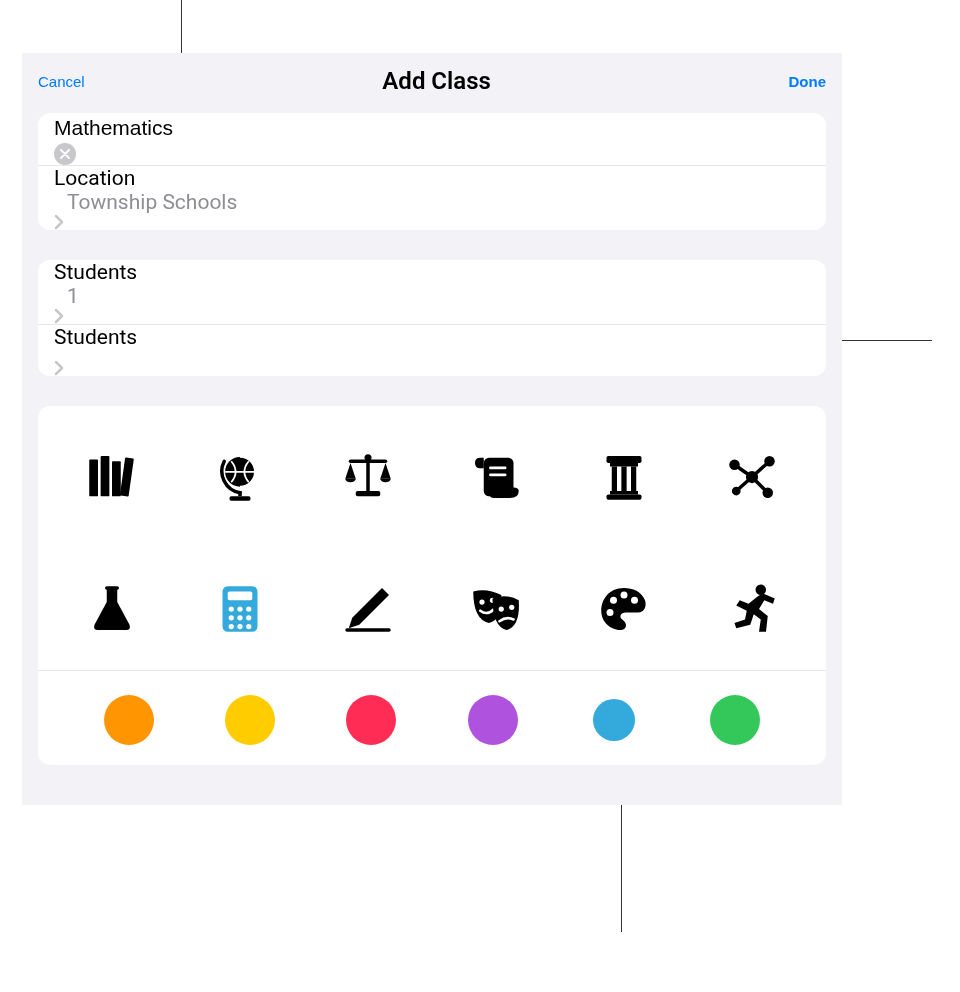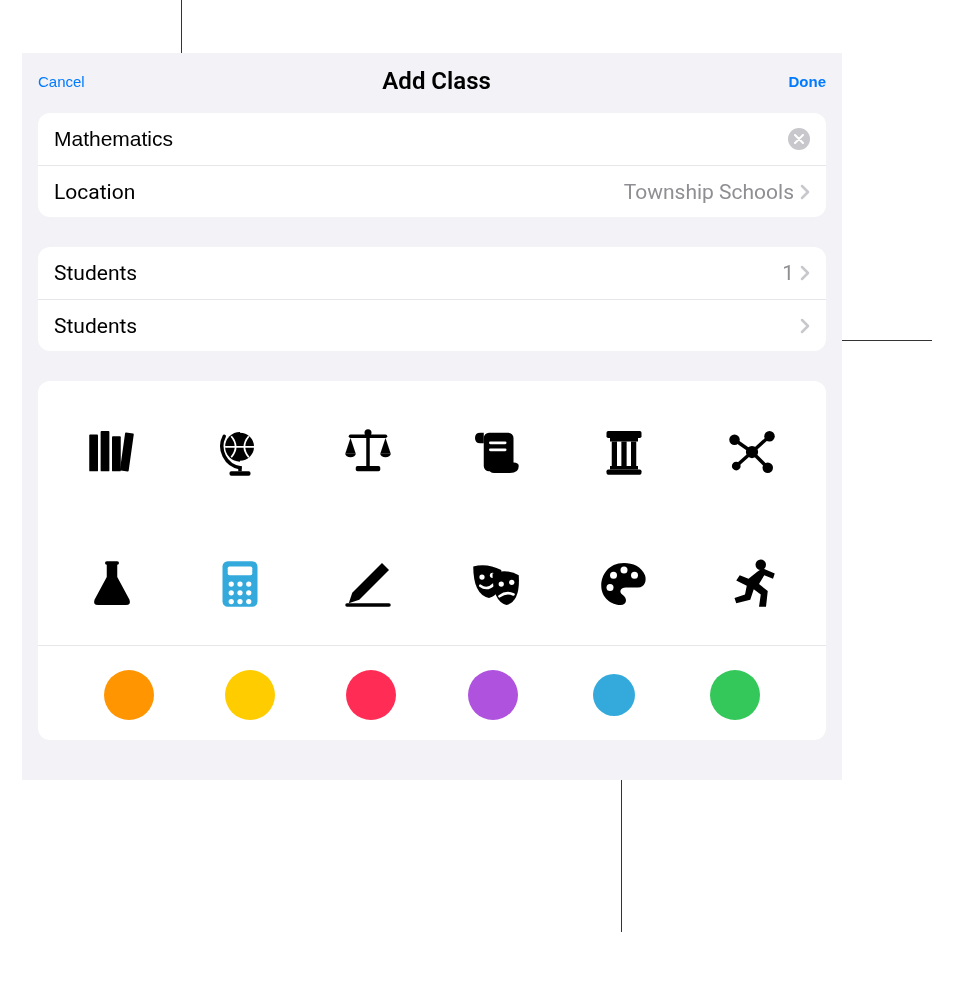--- a/index.html
+++ b/index.html
@@ -70,40 +70,42 @@
       color: #000;
     }
     .section {
       background: #fff;
       border-radius: 12px;
       margin: 4px 16px 30px 16px;
       overflow: hidden;
     }
     .row {
       display: flex;
-      align-items: center;
+      align-items: flex-start;
       min-height: 52px;
       padding: 0 16px;
       font-size: 21px;
       color: #000;
       position: relative;
+      flex-direction: column;
     }
     .row + .row {
       border-top: 1px solid #e5e5ea;
     }
     .row .label {
       flex: 0 0 auto;
     }
     .row .spacer {
       flex: 1;
     }
     .row .value {
       color: #8e8e93;
       font-size: 21px;
       margin-right: 6px;
+      margin-left: 13px;
     }
     .text-input {
       border: none;
       outline: none;
       font-size: 21px;
       color: #000;
       flex: 1;
       background: transparent;
     }
     .clear-btn {

